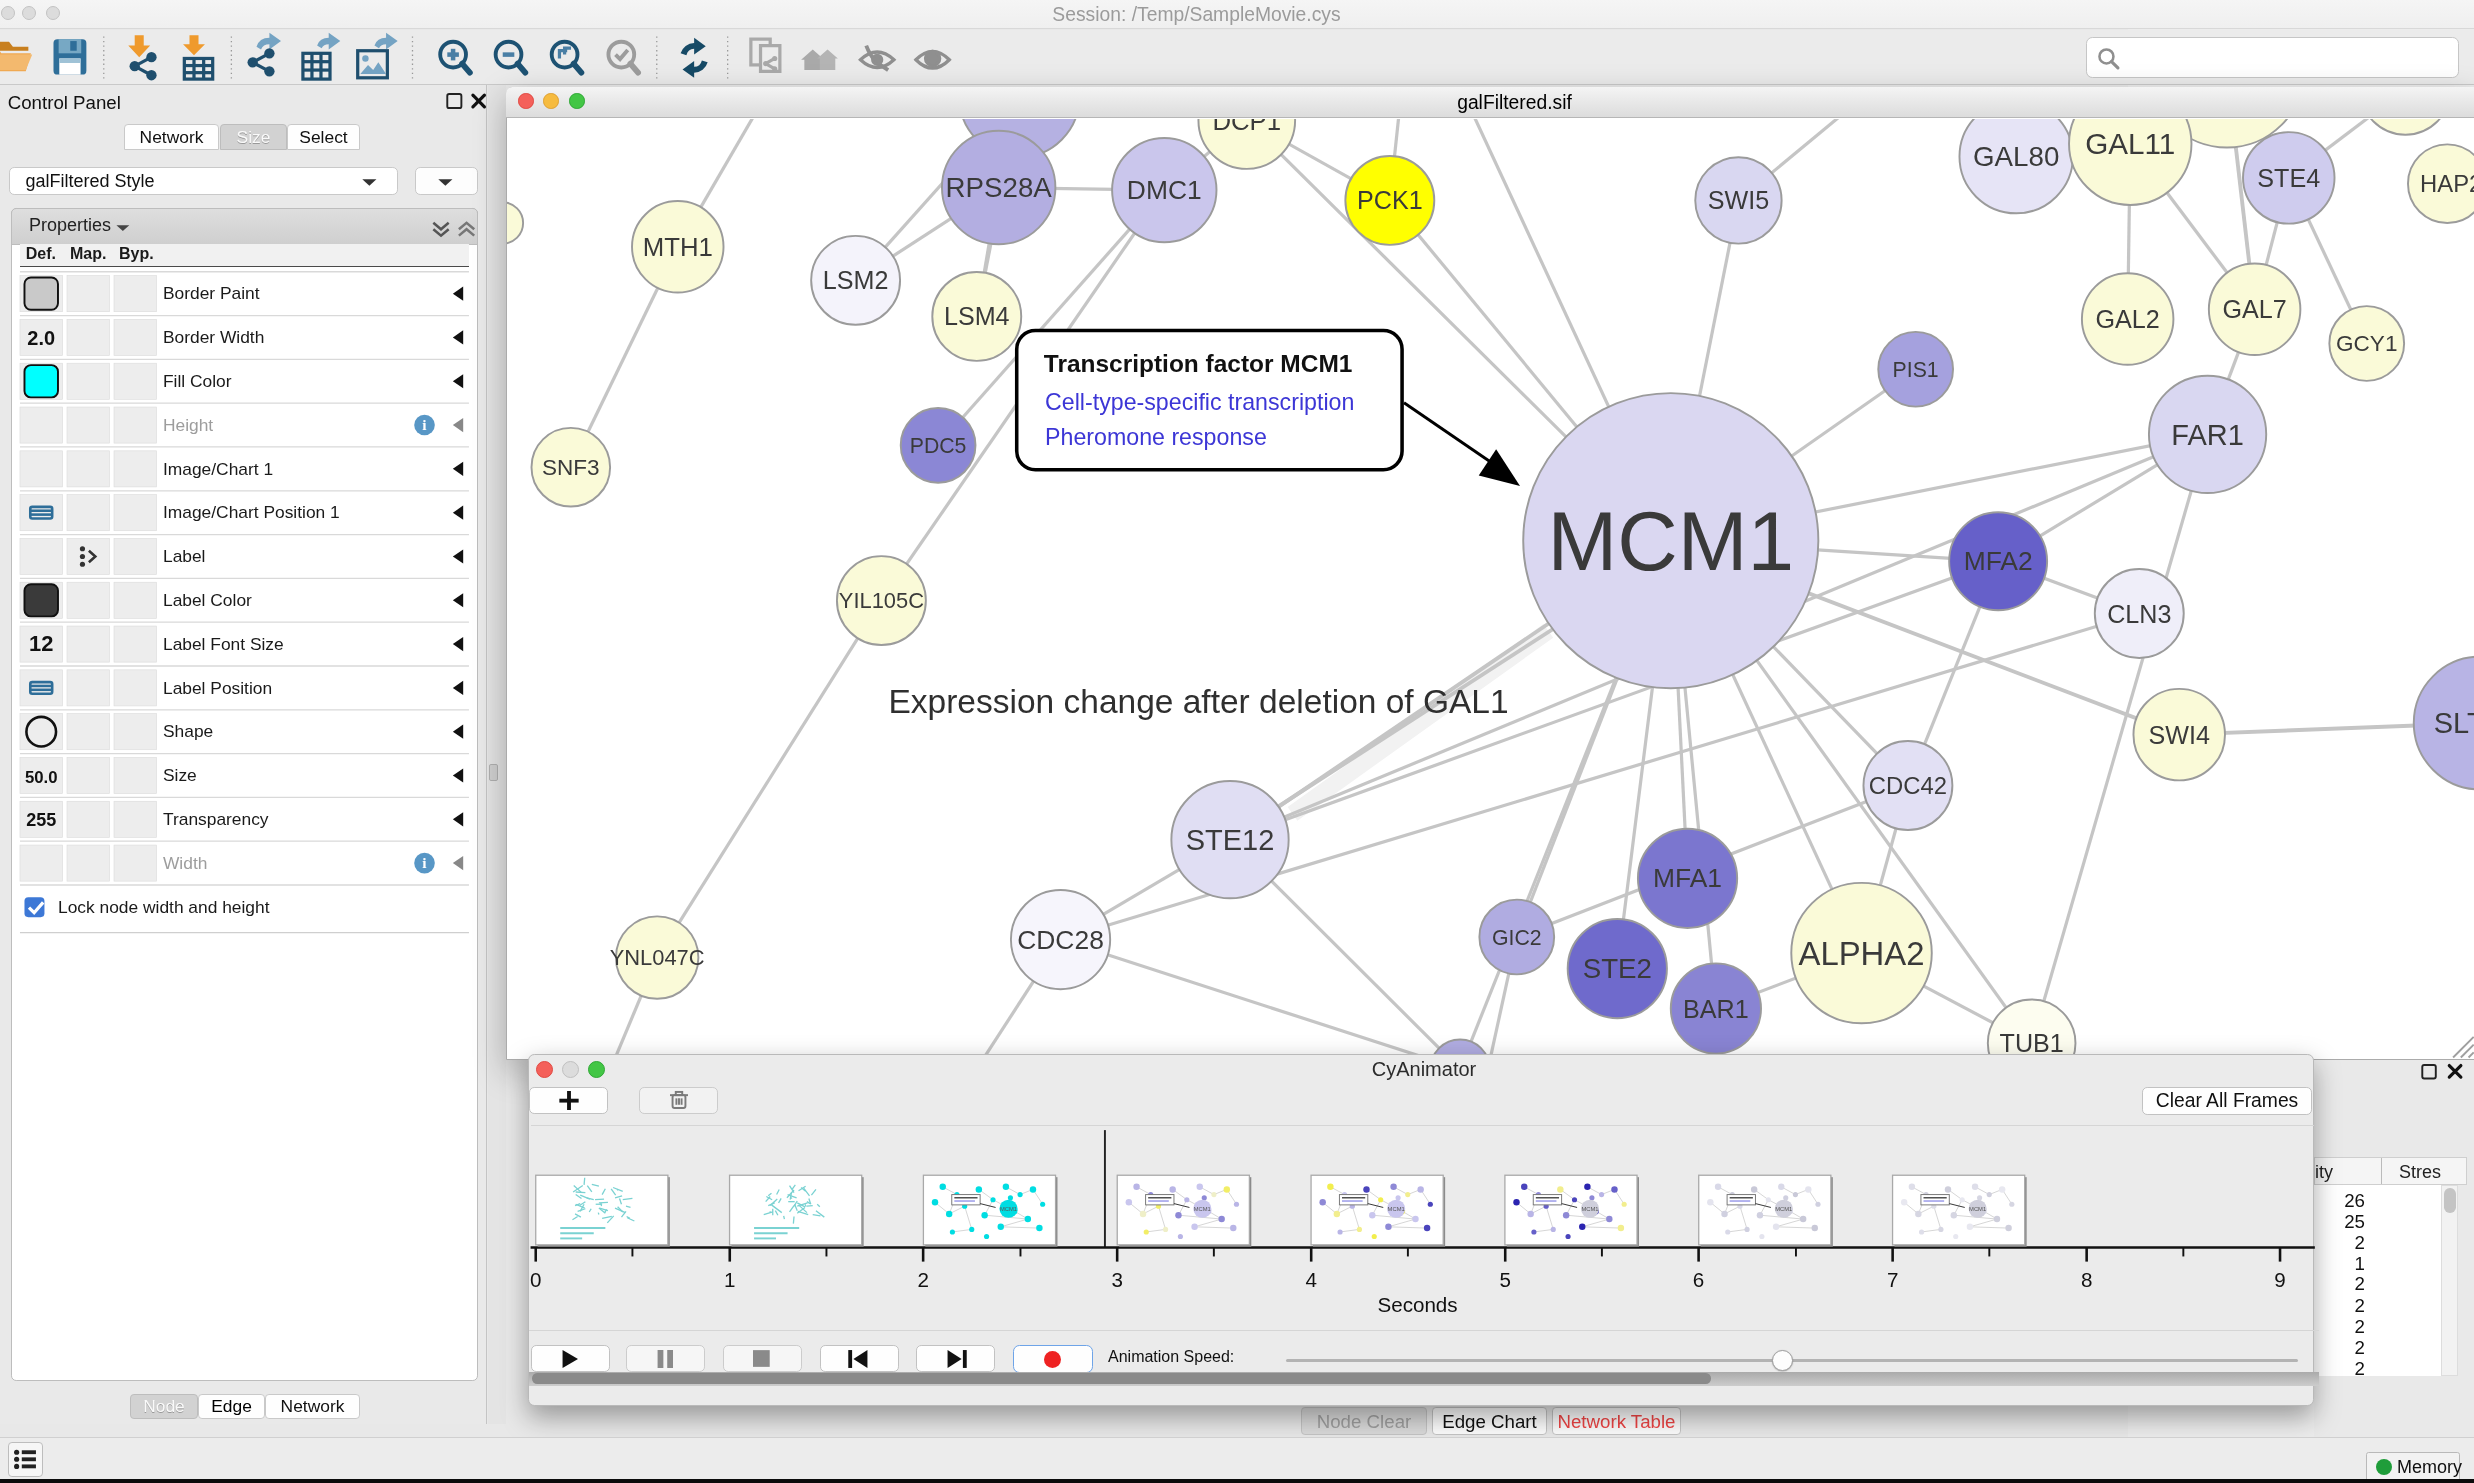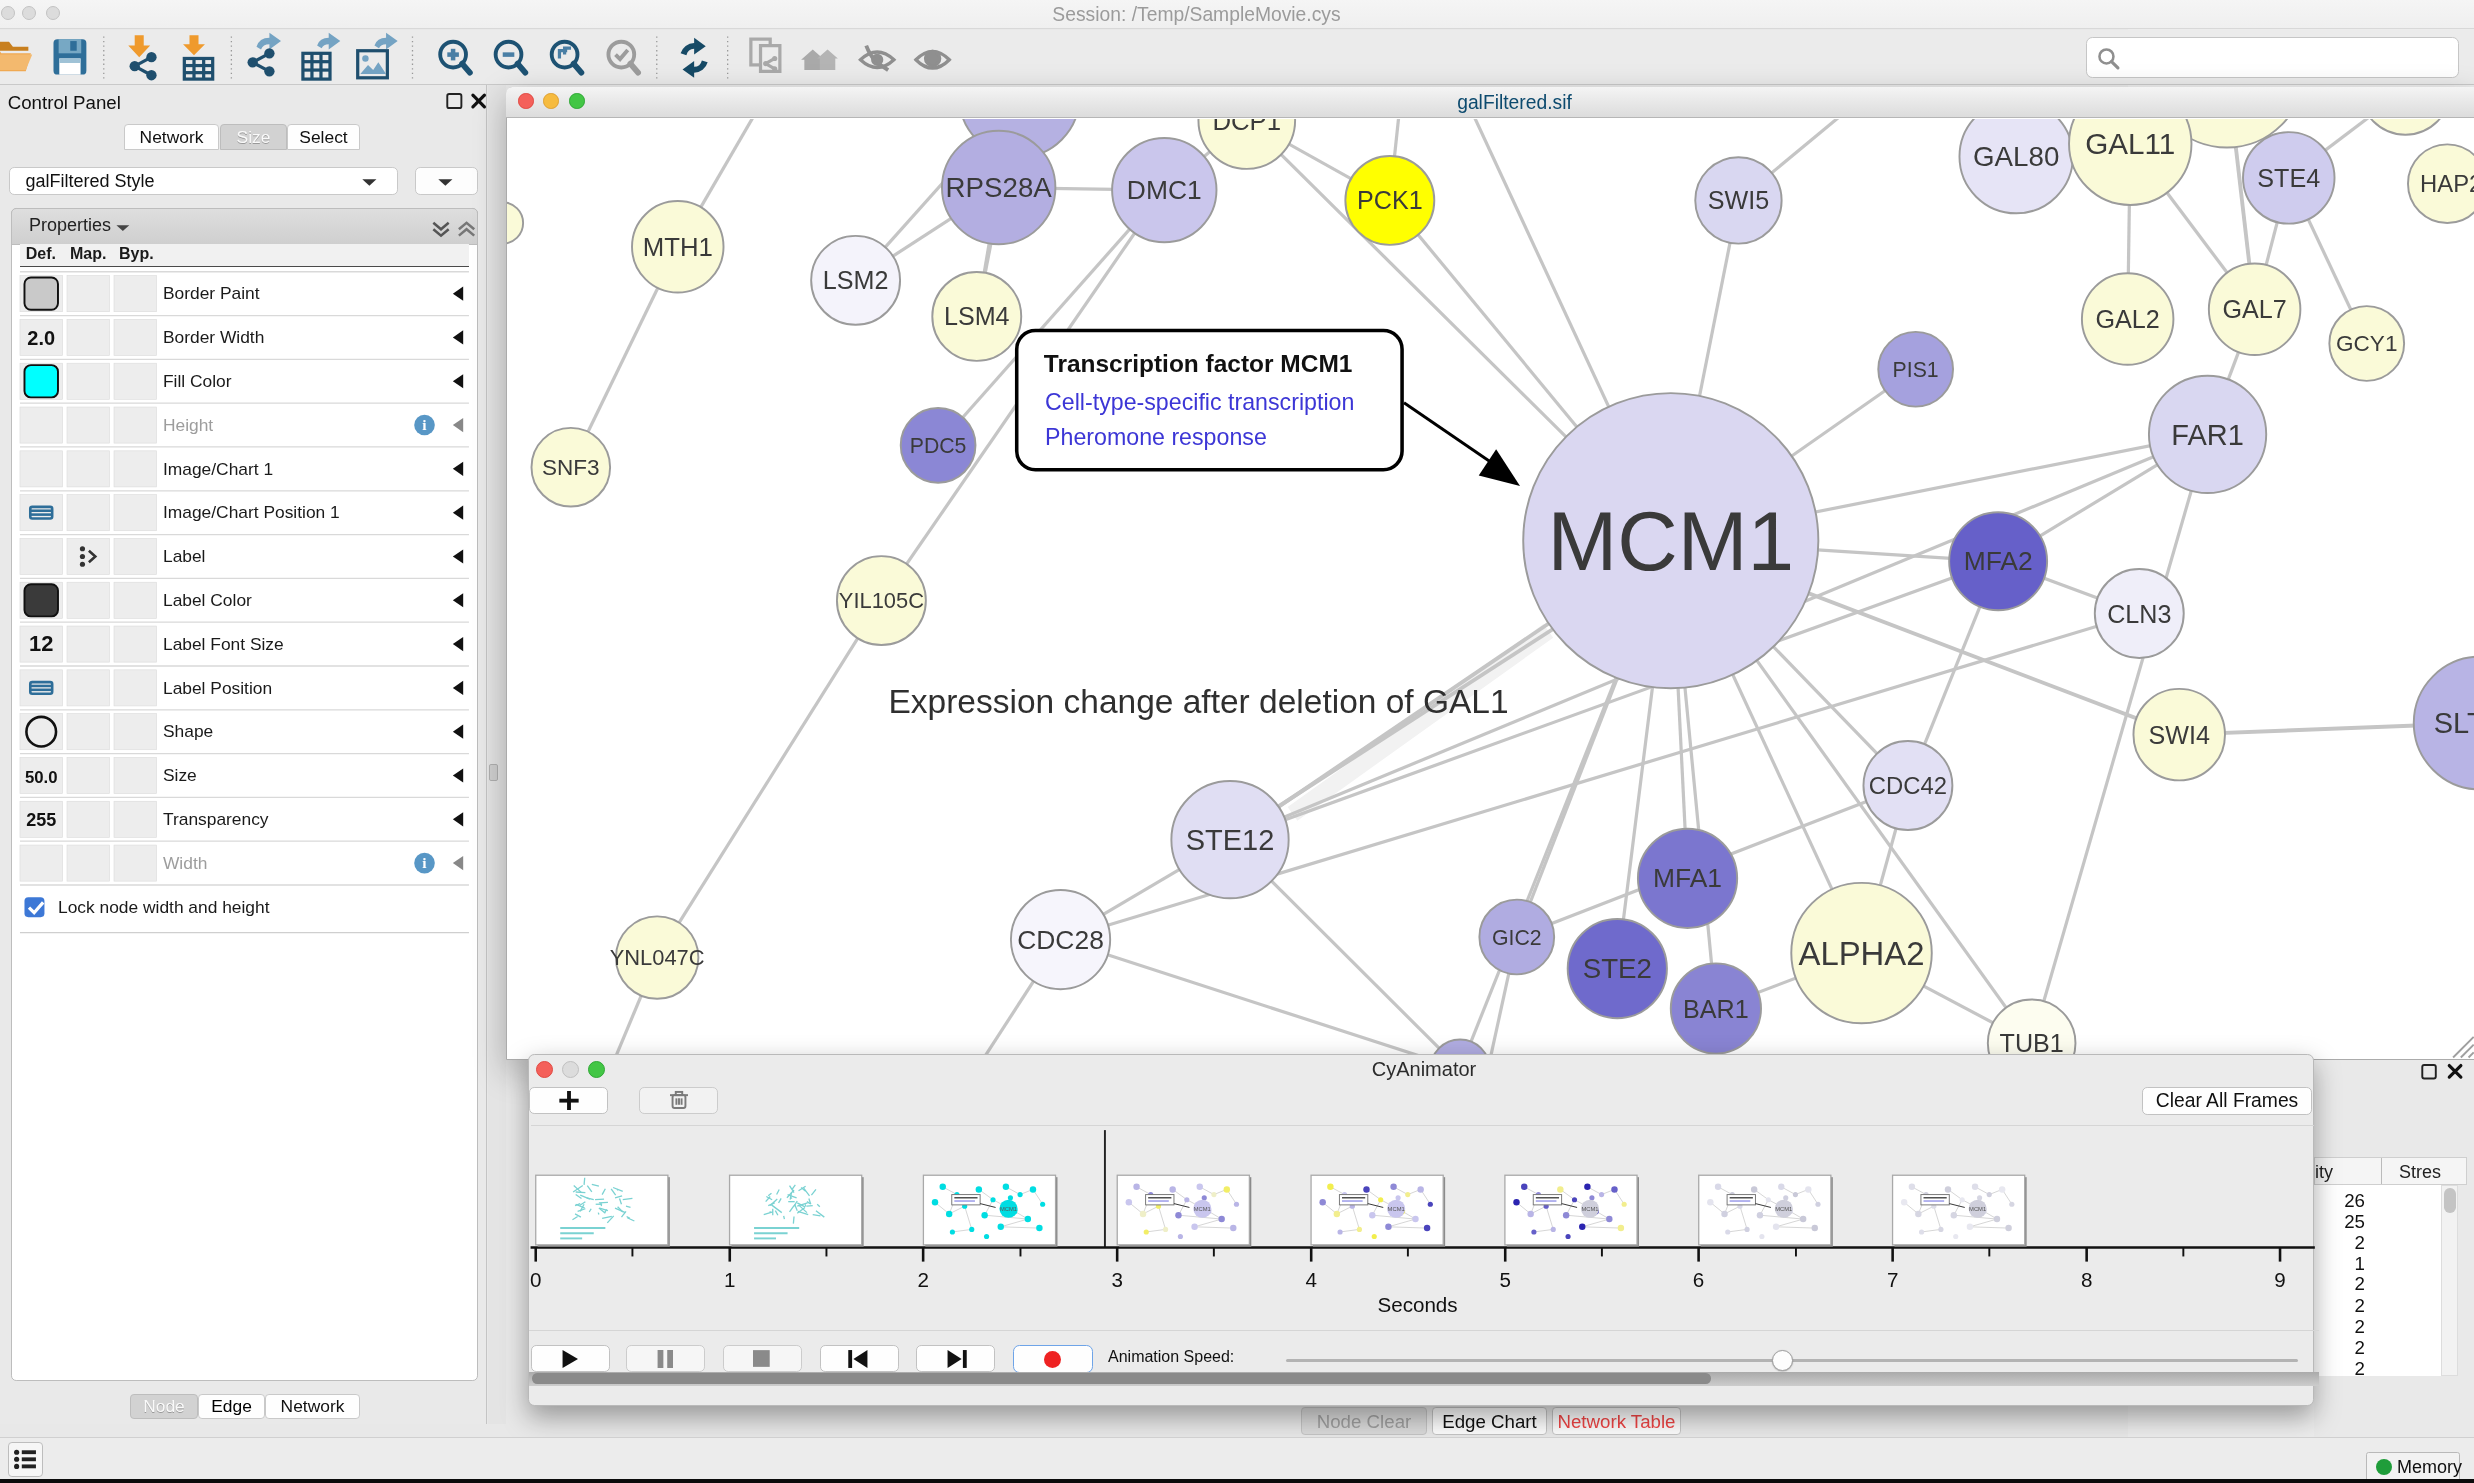--- a/index.html
+++ b/index.html
@@ -315,21 +315,21 @@
     <div class="abs" style="left:198px;top:1394px;width:67px;height:24.5px;background:#fefefe;border:0.6px solid #c9c9c9;border-radius:3.9px;font-size:17.4px;color:#000000;text-align:center;line-height:23px">Edge</div>
     <div class="abs" style="left:265px;top:1394px;width:95px;height:24.5px;background:#fefefe;border:0.6px solid #c9c9c9;border-radius:3.9px;font-size:17.4px;color:#111;text-align:center;line-height:23px">Network</div>
 <div class="abs" style="left:488px;top:85px;width:18px;height:1339px;background:#e4e4e4"></div>
 <div class="abs" style="left:489px;top:764px;width:9px;height:17px;background:#d0d0d0;border:0.6px solid #b0b0b0;border-radius:1.9px"></div>
 
 <div class="abs" style="left:506px;top:87px;width:1969px;height:973px;background:#fff;border:0.6px solid #ababab;border-radius:6.4px 0 0 0;box-shadow:0 11.6px 32px rgba(0,0,0,0.28)"></div>
 <div class="abs" style="left:506px;top:87px;width:1969px;height:31px;background:linear-gradient(#f4f4f4,#dcdcdc);border-bottom:0.6px solid #b6b6b6;border-radius:6.4px 0 0 0"></div>
 <div class="abs" style="left:518px;top:93px;width:15.5px;height:15.5px;border-radius:50%;background:#f4605a;border:0.6px solid #e14942"></div>
 <div class="abs" style="left:543px;top:93px;width:15.5px;height:15.5px;border-radius:50%;background:#f6bb3f;border:0.6px solid #dfa133"></div>
 <div class="abs" style="left:569px;top:93px;width:15.5px;height:15.5px;border-radius:50%;background:#43c645;border:0.6px solid #2fa835"></div>
-<div class="abs" style="left:1392px;top:92px;width:245px;height:22px;font-size:19.3px;color:#0c4a6e;text-align:center">galFiltered.sif</div>
+<div class="abs" style="left:1392px;top:92px;width:245px;height:22px;font-size:19.3px;color:#000000;text-align:center">galFiltered.sif</div>
 <svg class="abs" style="left:507px;top:119px" width="1968" height="940" viewBox="786 184 3054 1458">
       <rect x="786" y="184" width="3054" height="1458" fill="#ffffff"></rect>
       <line x1="2005" y1="1262" x2="2402" y2="978" stroke="#f2f2f2" stroke-width="26"></line>
       <line x1="1051" y1="382" x2="1180" y2="160" stroke="#c5c5c5" stroke-width="5"></line>
       <line x1="1051" y1="382" x2="885" y2="724" stroke="#c5c5c5" stroke-width="5"></line>
       <line x1="1327" y1="434" x2="1549" y2="290" stroke="#c5c5c5" stroke-width="5"></line>
       <line x1="1327" y1="434" x2="1581" y2="150" stroke="#c5c5c5" stroke-width="5"></line>
       <line x1="1515" y1="490" x2="1549" y2="290" stroke="#c5c5c5" stroke-width="5"></line>
       <line x1="1515" y1="490" x2="1581" y2="150" stroke="#c5c5c5" stroke-width="5"></line>
       <line x1="1934" y1="186" x2="1581" y2="150" stroke="#c5c5c5" stroke-width="5"></line>

